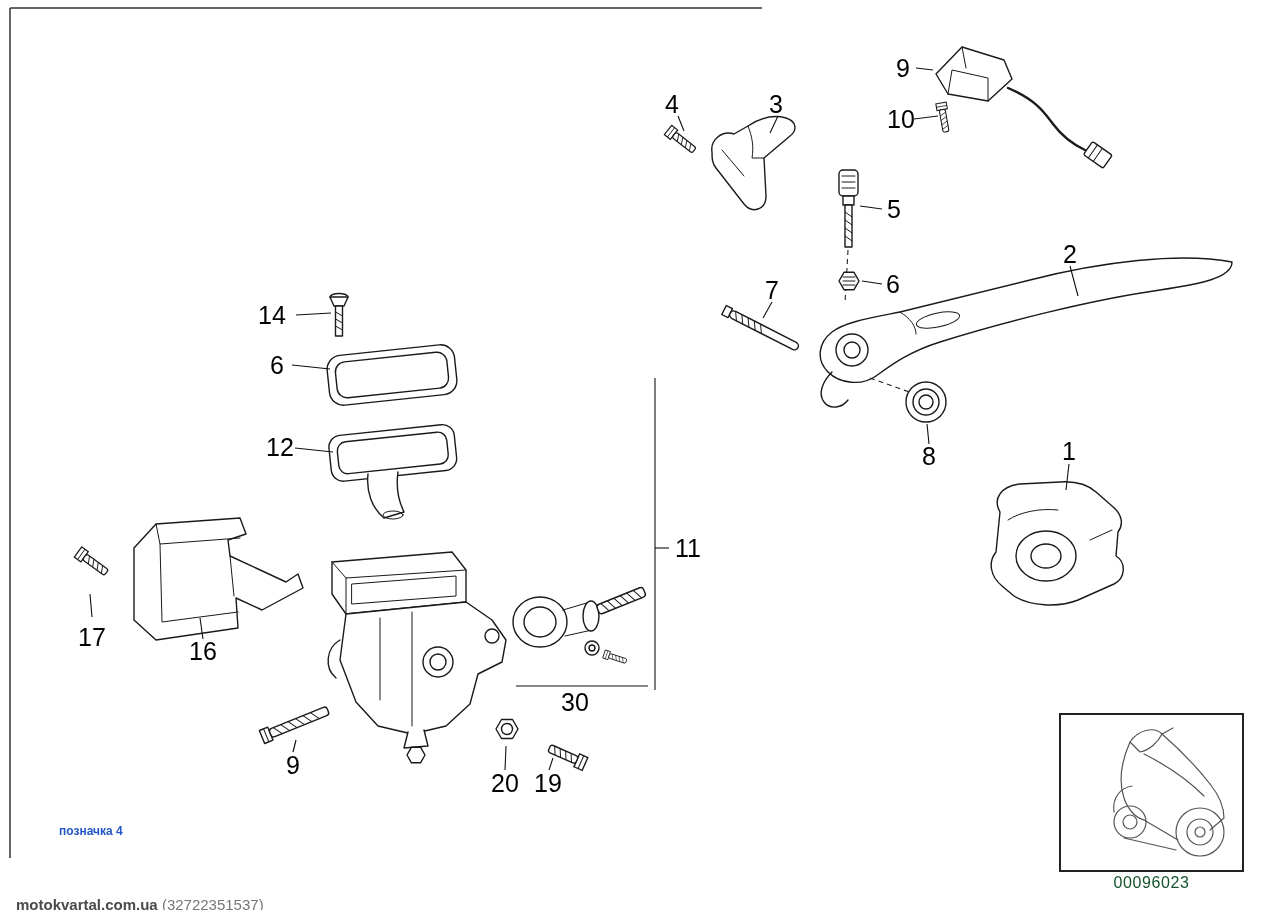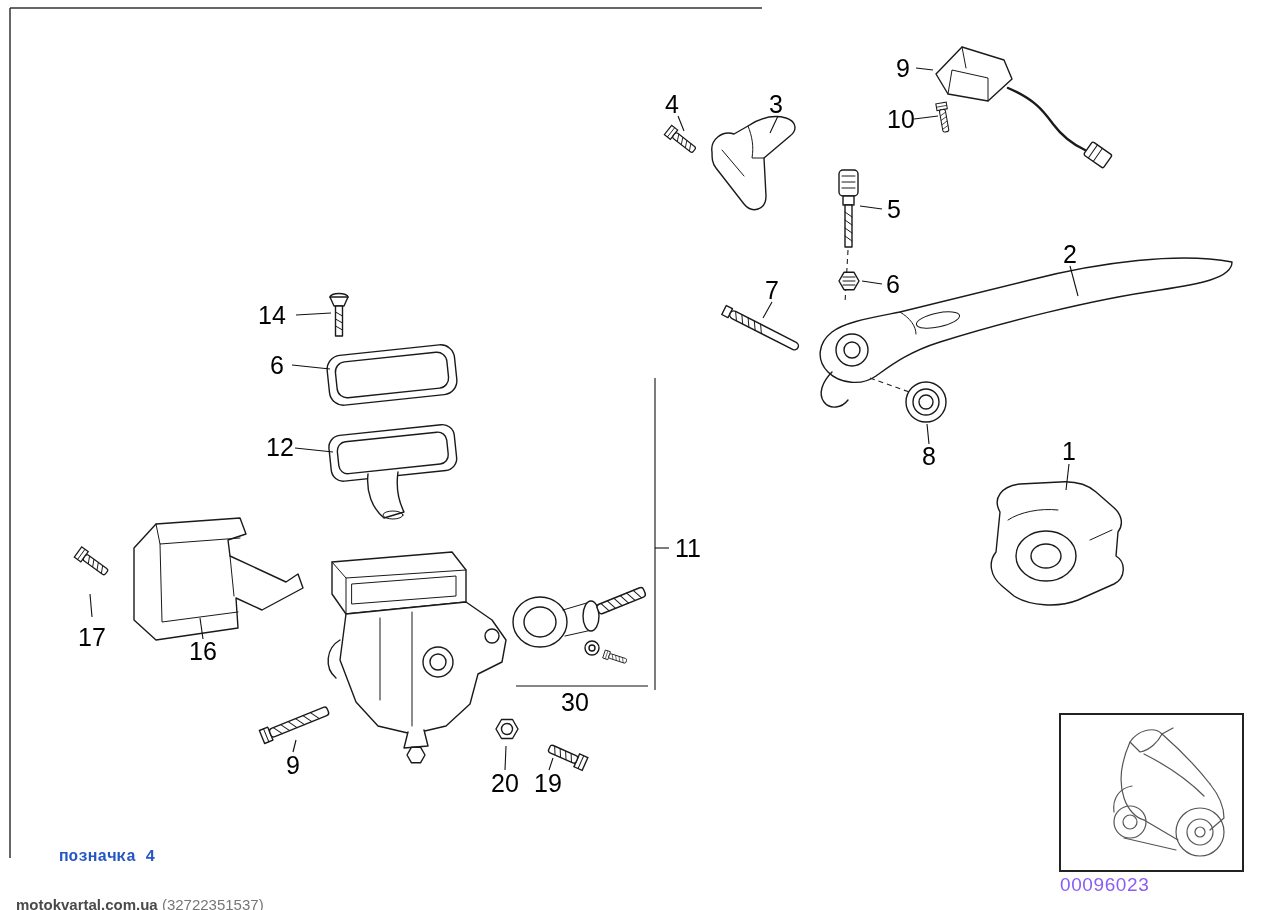--- a/index.html
+++ b/index.html
@@ -39,32 +39,32 @@
     font-size: 25px;
     color: #000000;
     white-space: nowrap;
     user-select: none;
   }
   .part-code {
     position: absolute;
     left: 1060px;
     top: 874px;
     width: 183px;
-    font-size: 19px;
+    text-align: center;
+    font-size: 16px;
     letter-spacing: 0.6px;
-    color: #8b5cf6;
+    color: #14532d;
   }
   .footer-mark {
     position: absolute;
     left: 59px;
-    top: 848px;
-    font-size: 16px;
+    top: 824px;
+    font-size: 12px;
     font-weight: bold;
     color: #2457c5;
-    font-family: Liberation Mono, monospace;
   }
   .footer-site {
     position: absolute;
     left: 16px;
     top: 896px;
     font-size: 15px;
     color: #777777;
   }
   .footer-site .site-bold {
     font-weight: bold;

